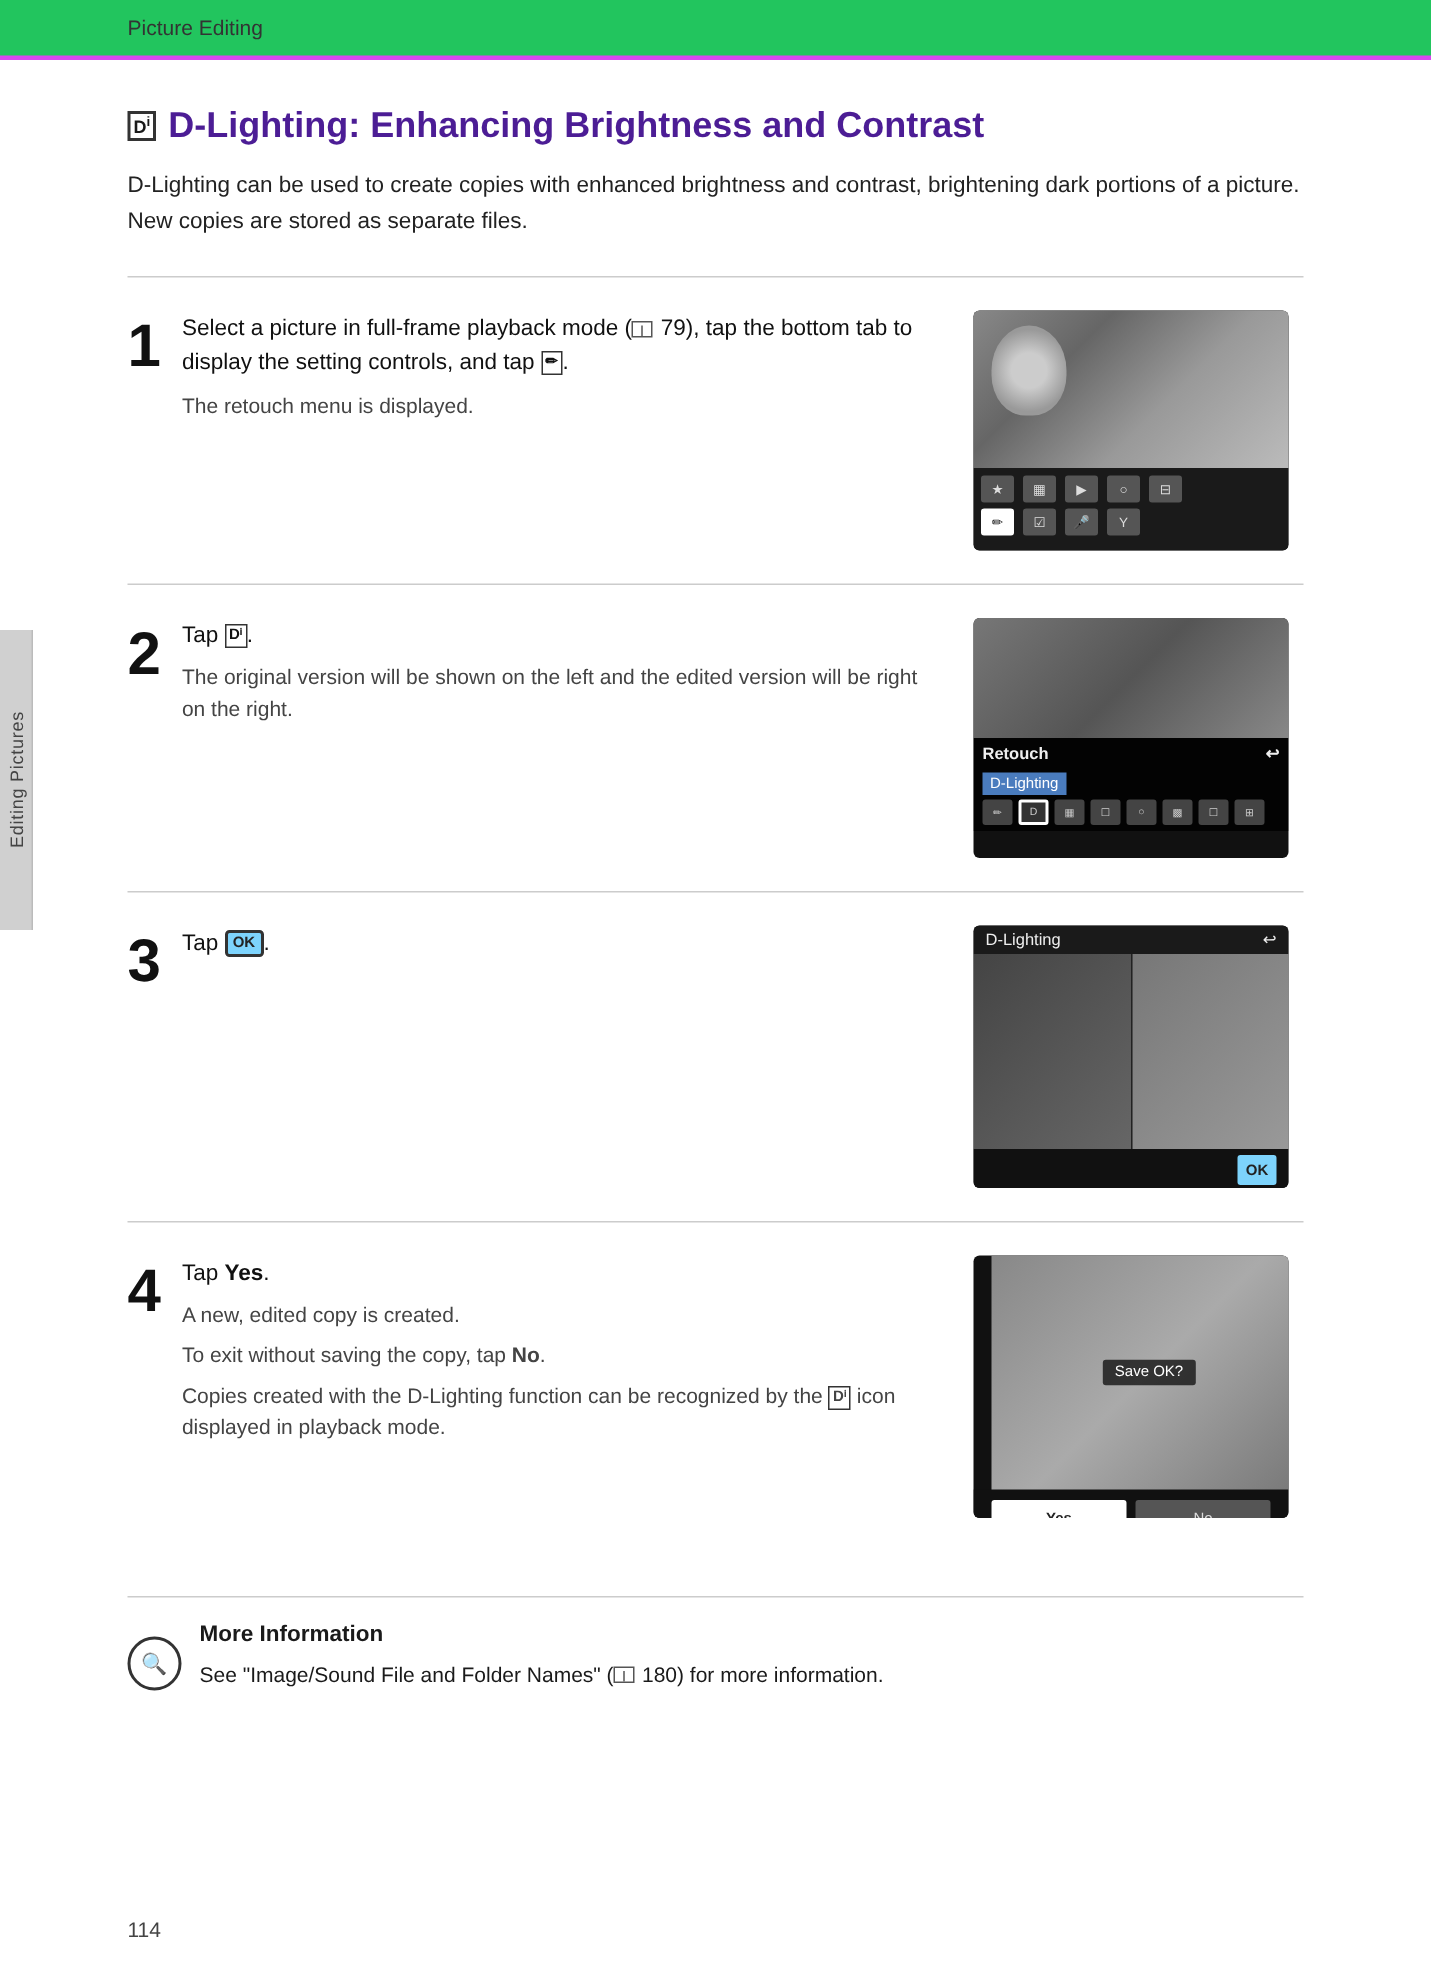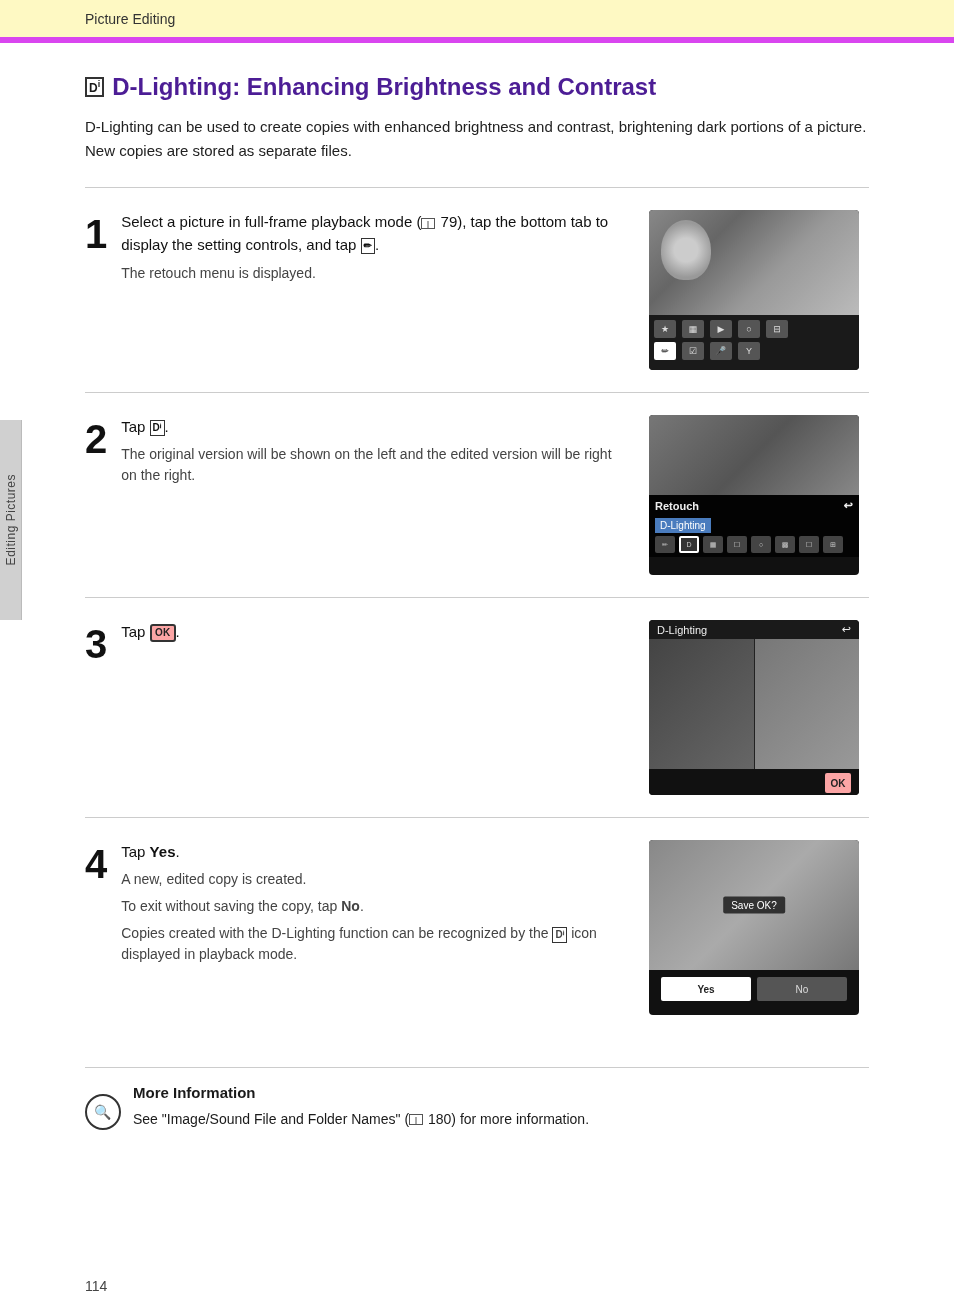--- a/index.html
+++ b/index.html
@@ -8,23 +8,23 @@
       min-height: 1314px;
       background: #fff;
       font-family: Arial, Helvetica, sans-serif;
       font-size: 15px;
       color: #1a1a1a;
       position: relative;
     }
 
     
     .header-bar {
-      background: #fef9c3;
+      background: #22c55e;
       padding: 10px 85px;
-      border-bottom: 6px solid #d946ef;
+      border-bottom: 3px solid #d946ef;
     }
     .header-bar span {
       font-size: 14px;
       color: #333;
     }
 
     
     .side-tab {
       position: absolute;
       left: 0;
@@ -287,44 +287,45 @@
       background: #111;
       height: 28px;
       display: flex;
       justify-content: flex-end;
       align-items: center;
       padding-right: 8px;
     }
     .ok-btn {
       width: 26px;
       height: 20px;
-      background: #fca5a5;
+      background: #7dd3fc;
       border-radius: 2px;
       display: flex;
       align-items: center;
       justify-content: center;
       font-size: 10px;
       font-weight: bold;
       color: #222;
     }
 
     
     .screen-4 {
       width: 210px;
       height: 175px;
       background: #111;
       border-radius: 4px;
       overflow: hidden;
       position: relative;
     }
     .screen-4-photo {
       width: 100%;
-      height: 130px;
+      height: 156px;
       background: linear-gradient(135deg, #888 0%, #aaa 50%, #777 100%);
       position: relative;
+      margin-left: 12px;
     }
     .save-ok-label {
       position: absolute;
       top: 50%;
       left: 50%;
       transform: translate(-50%, -50%);
       background: rgba(0,0,0,0.7);
       color: #fff;
       font-size: 10px;
       padding: 3px 8px;

